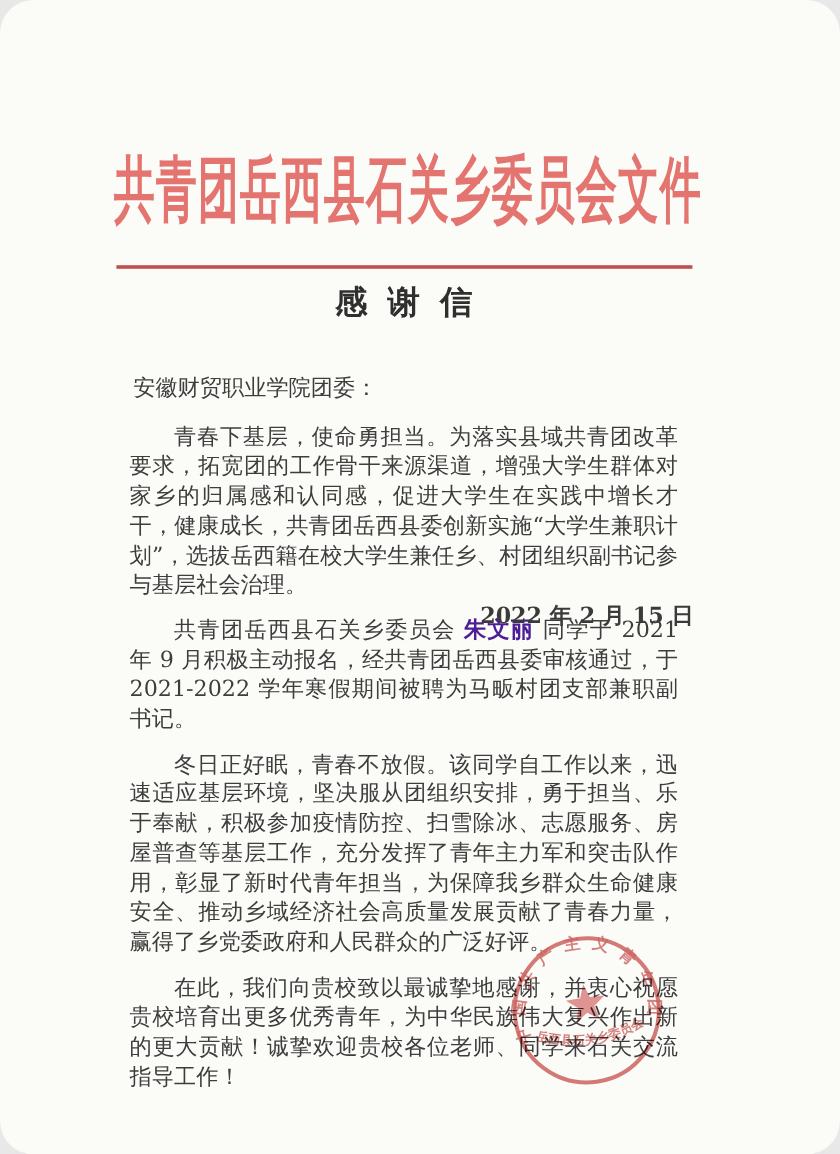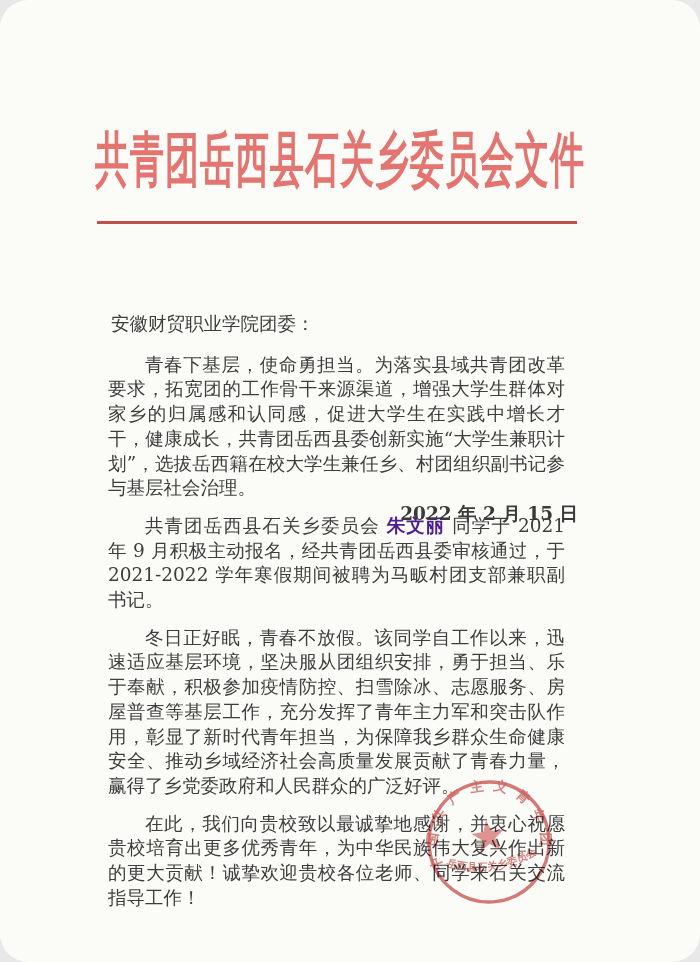--- a/index.html
+++ b/index.html
@@ -79,20 +79,21 @@
 </head>
 <body>
 
 <div class="page">
   <div class="content">
 
     <div class="doc-title">共青团岳西县石关乡委员会文件</div>
 
     <div class="red-rule"></div>
 
+    <div class="letter-heading">感谢信</div>
 
     <div class="letter-body">
       <p class="salutation">安徽财贸职业学院团委：</p>
 
     <p class="para"><span>青春下基层，使命勇担当。为落实县域共青团改革要求，拓宽团的工作骨干来源渠道，增强大学生群体对家乡的归属感和认同感，促进大学生在实践中增长才干，健康成长，共青团岳西县委创新实施“大学生兼职计划”，选拔岳西籍在校大学生兼任乡、村团组织副书记参与基层社会治理。</span></p>
         <p class="para"><span>共青团岳西县石关乡委员会 </span><span class="bold-name">朱文丽</span><span> 同学于 2021 年 9 月积极主动报名，经共青团岳西县委审核通过，于 2021-2022 学年寒假期间被聘为马畈村团支部兼职副书记。</span></p>
         <p class="para gap"><span>冬日正好眠，青春不放假。该同学自工作以来，迅速适应基层环境，坚决服从团组织安排，勇于担当、乐于奉献，积极参加疫情防控、扫雪除冰、志愿服务、房屋普查等基层工作，充分发挥了青年主力军和突击队作用，彰显了新时代青年担当，为保障我乡群众生命健康安全、推动乡域经济社会高质量发展贡献了青春力量，赢得了乡党委政府和人民群众的广泛好评。</span></p>
         <p class="para"><span>在此，我们向贵校致以最诚挚地感谢，并衷心祝愿贵校培育出更多优秀青年，为中华民族伟大复兴作出新的更大贡献！诚挚欢迎贵校各位老师、同学来石关交流指导工作！</span></p>
       </div>
 

